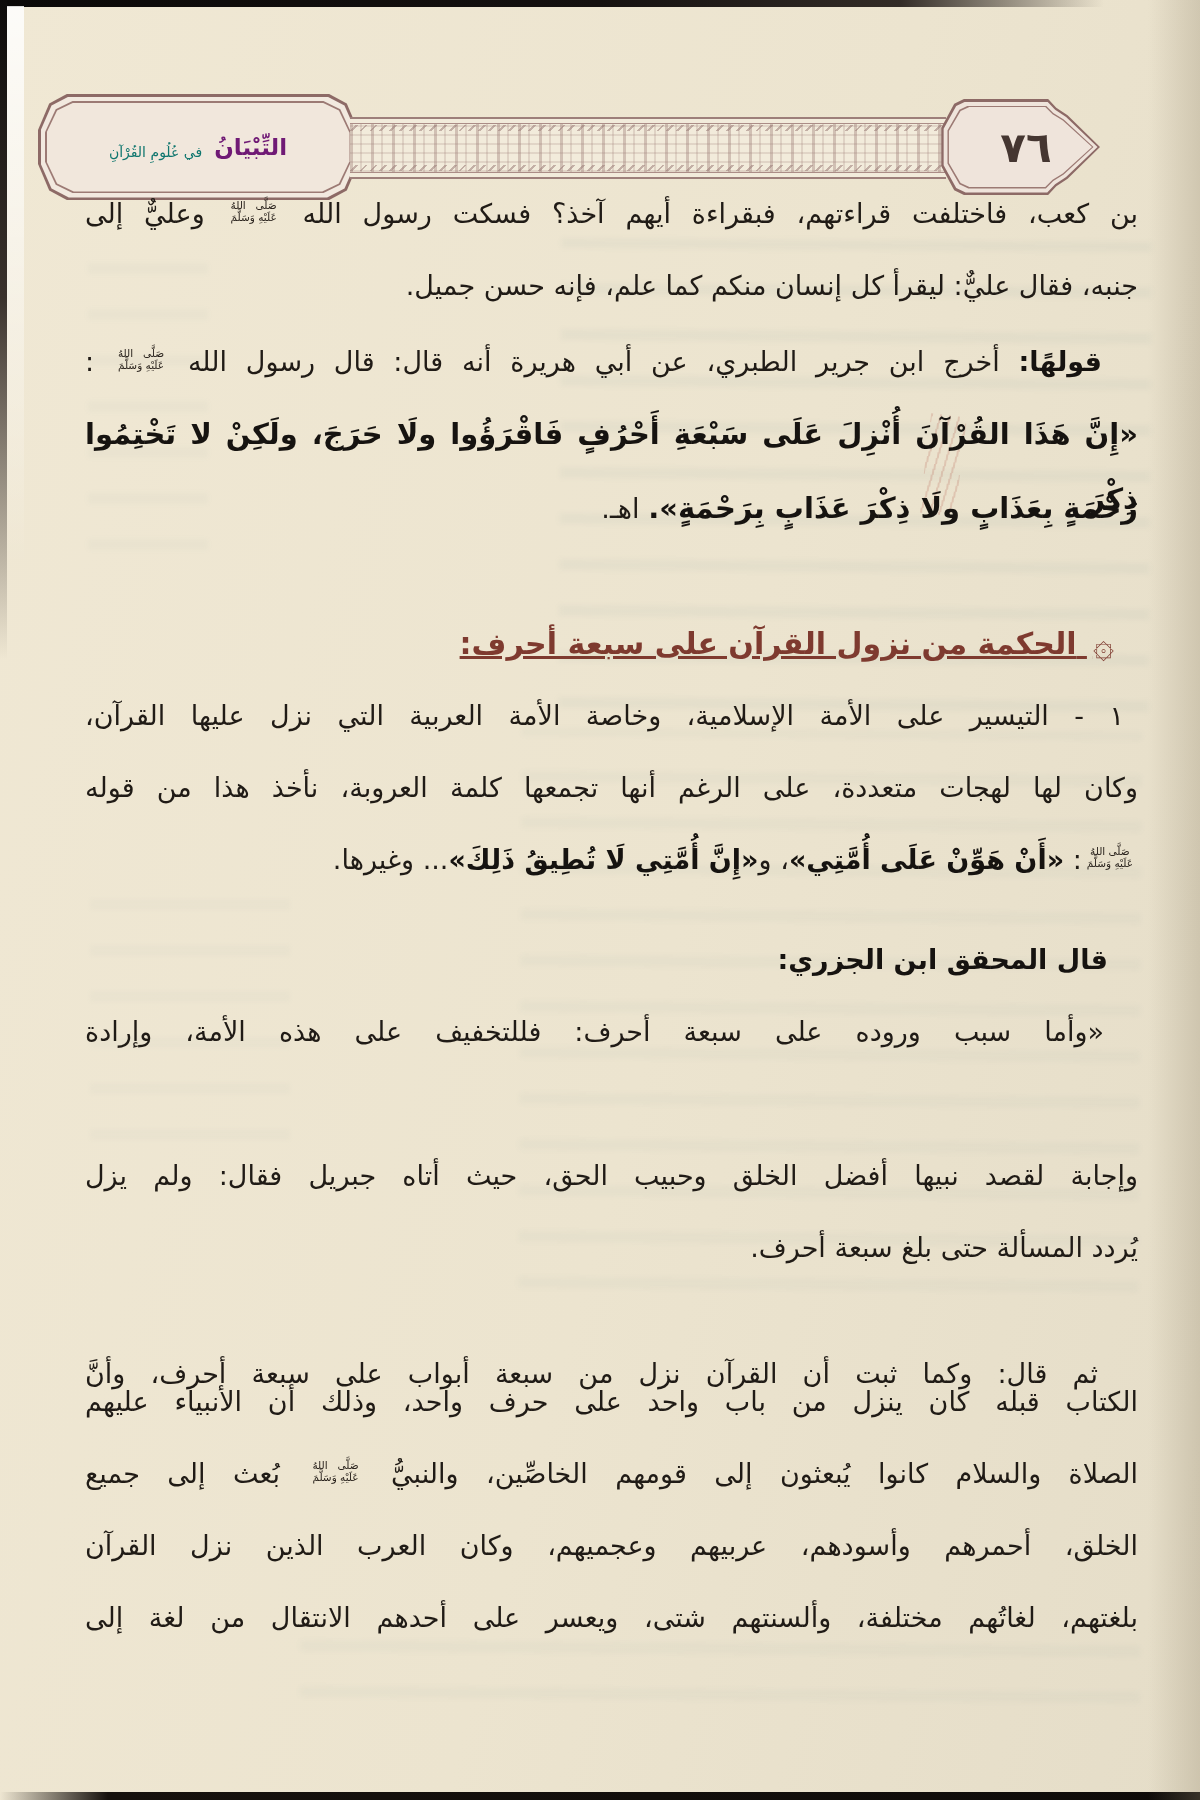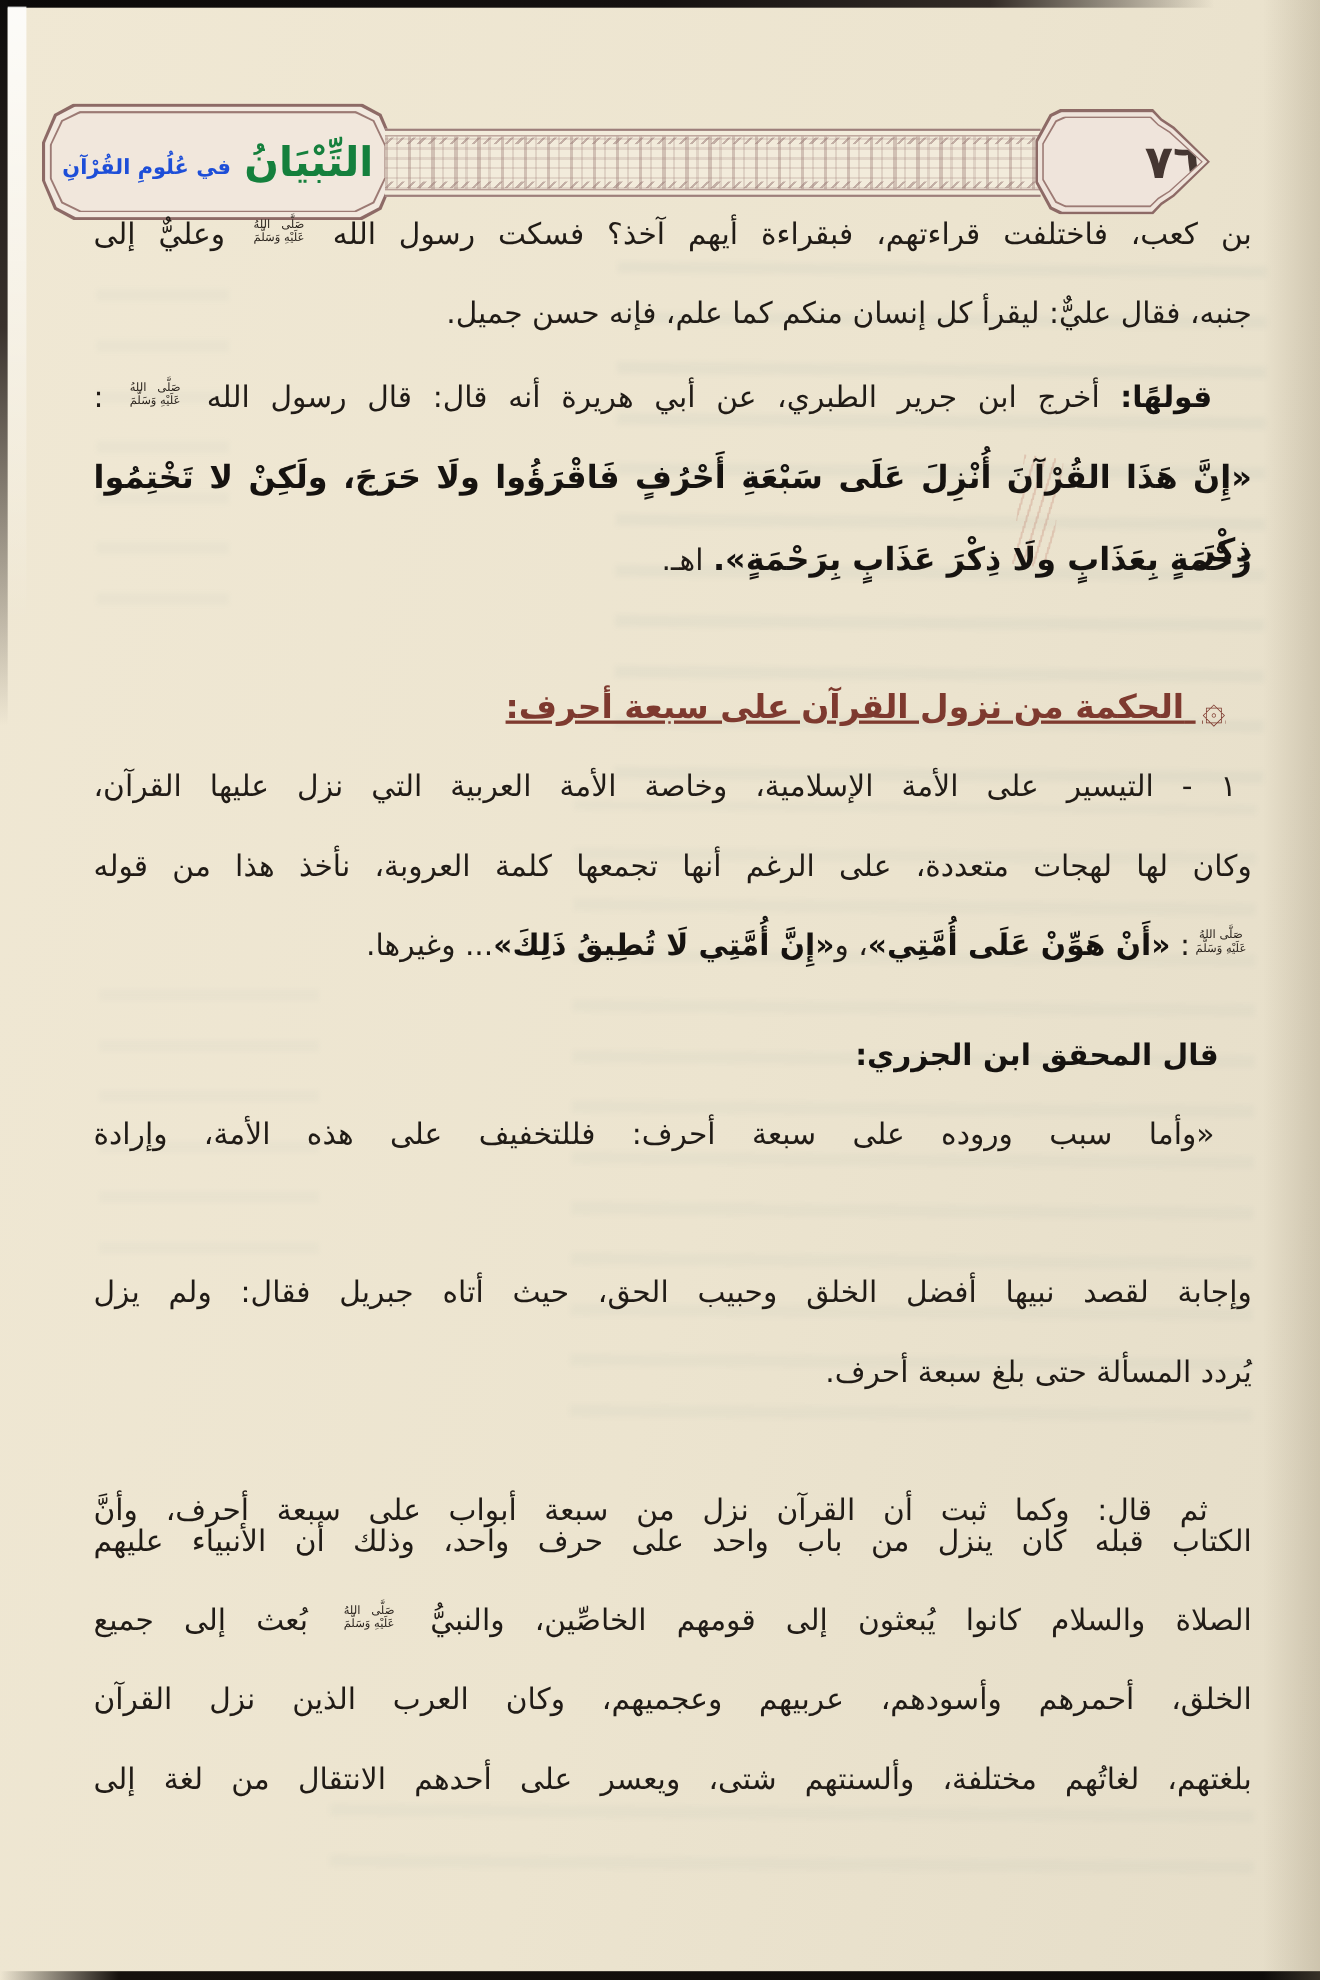--- a/index.html
+++ b/index.html
@@ -28,28 +28,28 @@
     filter:blur(.6px);transform:rotate(7deg);}
   
   .cart{position:absolute;}
   .cart .l1,.cart .l2,.cart .l3{position:absolute;}
   .title-cart{left:38px;top:94px;width:320px;height:106px;}
   .oct{clip-path:polygon(0 34%,3.5% 9%,9% 0,91% 0,96.5% 9%,100% 34%,100% 66%,96.5% 91%,91% 100%,9% 100%,3.5% 91%,0 66%);}
   .title-cart .l0{position:absolute;inset:0;background:#8d6a66;}
   .title-cart .l1{inset:2.5px;background:#f2e9df;}
   .title-cart .l2{inset:7px;background:#9c7a74;}
   .title-cart .l3{inset:8.5px;background:#f1e7dc;display:flex;align-items:center;justify-content:center;gap:12px;}
-  .title-main{font-size:37px;font-weight:700;color:#15803d;letter-spacing:-1px;}
-  .title-rest{font-size:19px;font-weight:700;color:#1d4ed8;padding-top:10px;}
+  .title-main{font-size:23px;font-weight:700;color:#701a75;letter-spacing:-1px;}
+  .title-rest{font-size:14px;font-weight:400;color:#0f766e;padding-top:10px;}
   .num-cart{left:938px;top:99px;width:162px;height:96px;}
   .ogee{clip-path:polygon(2% 30%,10% 5%,16% 0,68% 0,73% 9%,80% 17%,100% 50%,80% 83%,73% 91%,68% 100%,16% 100%,10% 95%,2% 70%);}
   .num-cart .l0{position:absolute;inset:0;background:#8d6a66;}
   .num-cart .l1{inset:2.5px;background:#efe4db;}
   .num-cart .l2{inset:6.5px;background:#9c7a74;}
-  .num-cart .l3{inset:8px;background:#efe4db;display:flex;align-items:center;}
+  .num-cart .l3{inset:8px;background:#efe4db;display:flex;align-items:center;justify-content:center;}
   .page-num{font-size:42px;font-weight:700;color:#453631;padding-left:14px;}
   .band{position:absolute;left:350px;top:117px;width:596px;height:58px;background:#f2ebdb;
     border-top:2px solid #9d7f7a;border-bottom:2px solid #9d7f7a;}
   .band .inner{position:absolute;left:0;right:0;top:4px;bottom:4px;
     border-top:1px solid #ab8d87;border-bottom:1px solid #ab8d87;
     background:
       repeating-linear-gradient(90deg,rgba(155,122,116,.38) 0 3px,rgba(155,122,116,0) 3px 10px,rgba(155,122,116,.22) 10px 12px,rgba(155,122,116,0) 12px 21px),
       repeating-linear-gradient(0deg,rgba(155,122,116,.20) 0 2px,rgba(155,122,116,0) 2px 9px);}
   .band .zz{position:absolute;left:0;right:0;height:6px;
     background:repeating-linear-gradient(-45deg,rgba(157,127,122,.55) 0 2px,rgba(157,127,122,0) 2px 7px);}

